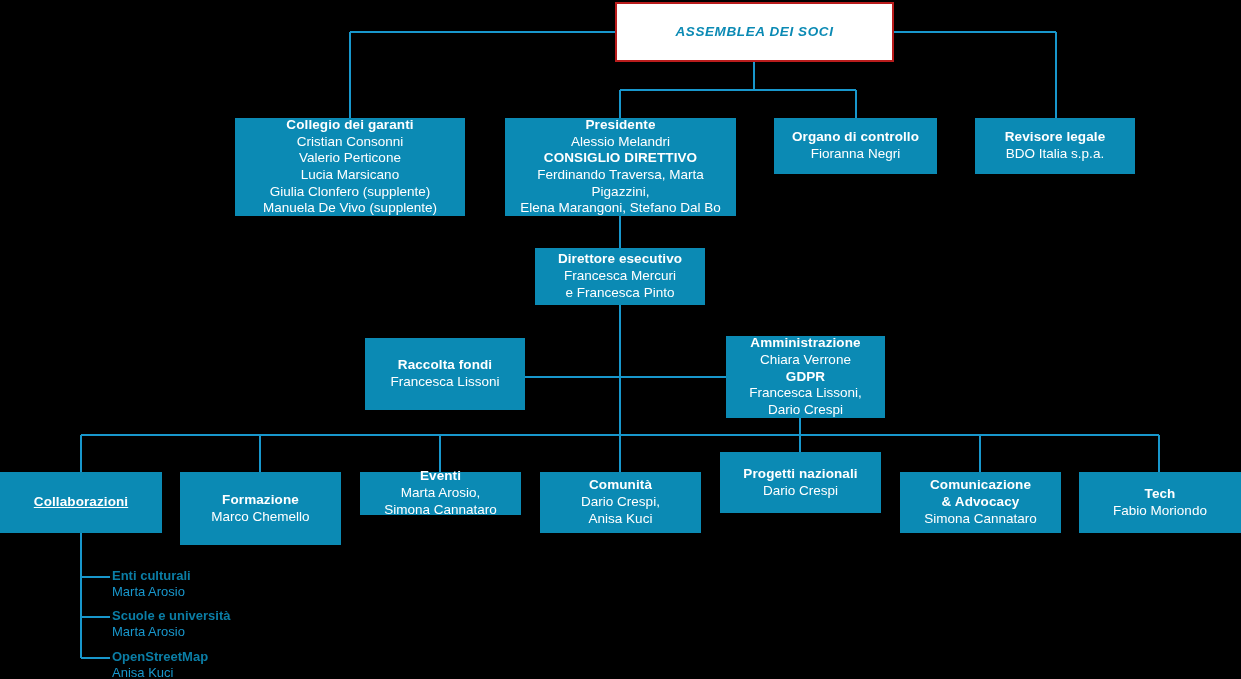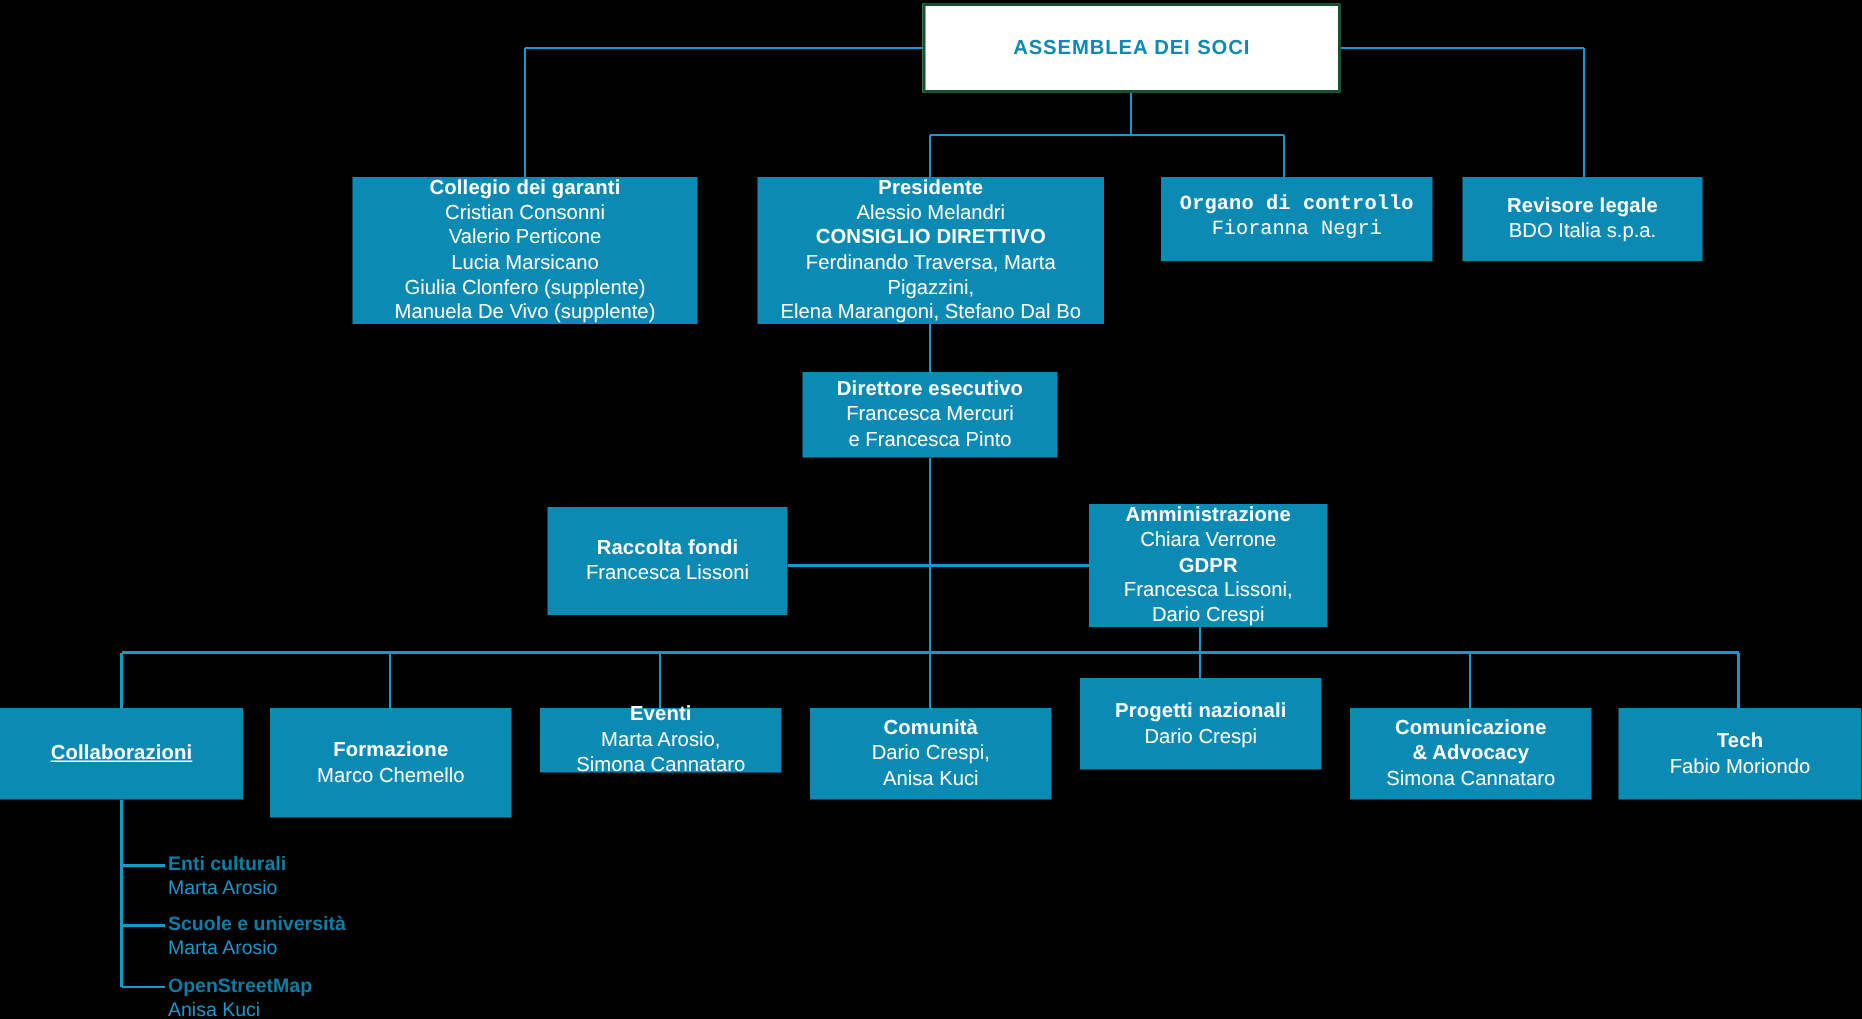--- a/index.html
+++ b/index.html
@@ -46,22 +46,23 @@
   }
   .node .s {
     font-weight: normal;
   }
   .node .gap {
     height: 12px;
   }
   
   .node.root {
     background: #ffffff;
-    border: 2px solid #14532d;
+    border: 2px solid #b91c1c;
     color: #0b8ab4;
+    font-style: italic;
   }
   .node.root .t {
     font-size: 13.5px;
     font-weight: bold;
     letter-spacing: 0.6px;
   }
   
   .leaf {
     position: absolute;
     text-align: left;
@@ -140,21 +141,21 @@
 
   <div class="node" style="left:505px; top:118px; width:231px; height:98px;">
     <span class="t">Presidente</span>
     <span class="s">Alessio Melandri</span>
     <span class="gap"></span>
     <span class="t">CONSIGLIO DIRETTIVO</span>
     <span class="s">Ferdinando Traversa, Marta Pigazzini,</span>
     <span class="s">Elena Marangoni, Stefano Dal Bo</span>
   </div>
 
-  <div class="node" style="left:774px; top:118px; width:181px; height:56px;font-family:Liberation Mono, monospace;">
+  <div class="node" style="left:774px; top:118px; width:163px; height:56px;">
     <span class="t">Organo di controllo</span>
     <span class="s">Fioranna Negri</span>
   </div>
 
   <div class="node" style="left:975px; top:118px; width:160px; height:56px;">
     <span class="t">Revisore legale</span>
     <span class="s">BDO Italia s.p.a.</span>
   </div>
 
   <div class="node" style="left:535px; top:248px; width:170px; height:57px;">

